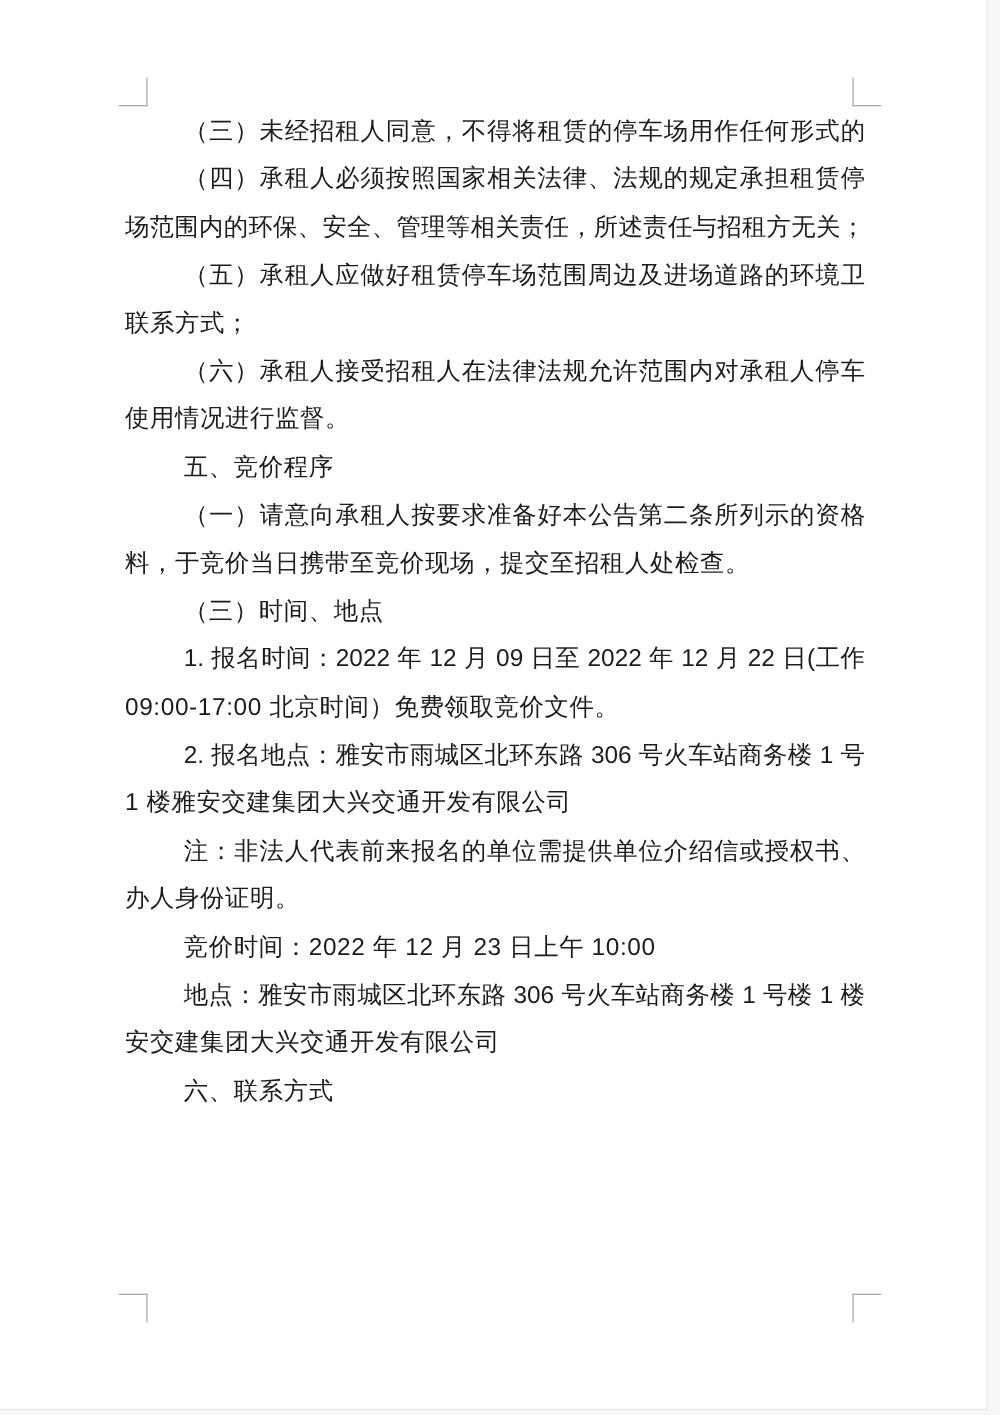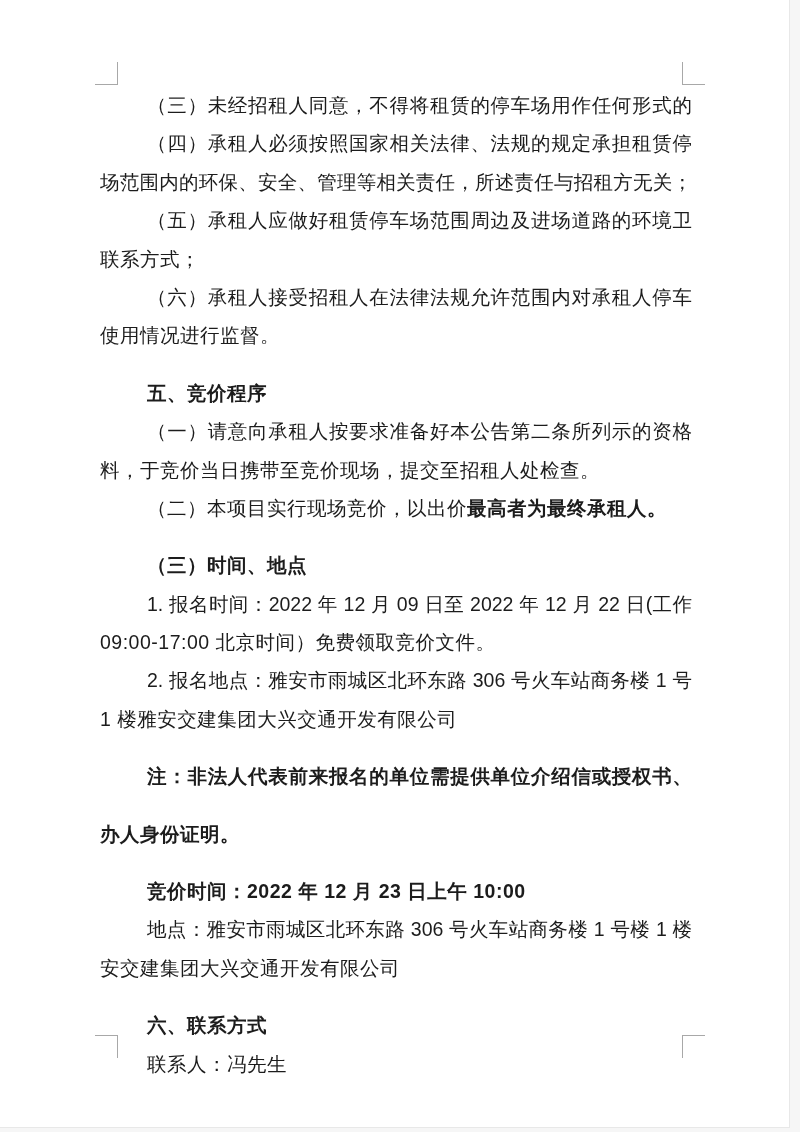--- a/index.html
+++ b/index.html
@@ -29,21 +29,21 @@
     font-size:19.5px;
   }
   .ln {
     height:38.4px; line-height:38.4px;
     white-space:nowrap; overflow:hidden;
     text-align:left;
     letter-spacing:0.5px;
   }
   .ln.fill { white-space:normal; text-align:justify; text-align-last:justify; letter-spacing:0; }
   .ln.ind  { text-indent:47px; }
-  .b { font-weight:bold;margin-top:19px; }
+  .b { font-weight:normal; }
 </style>
 </head>
 <body>
 
 <div class="page">
 
   <div class="mark tl"></div>
   <div class="mark tr"></div>
   <div class="mark bl"></div>
   <div class="mark br"></div>
@@ -52,28 +52,26 @@
     <div class="ln ind fill">（三）未经招租人同意，不得将租赁的停车场用作任何形式的抵</div>
     <div class="ln ind fill">（四）承租人必须按照国家相关法律、法规的规定承担租赁停车</div>
     <div class="ln fill">场范围内的环保、安全、管理等相关责任，所述责任与招租方无关；</div>
     <div class="ln ind fill">（五）承租人应做好租赁停车场范围周边及进场道路的环境卫生</div>
     <div class="ln">联系方式；</div>
     <div class="ln ind fill">（六）承租人接受招租人在法律法规允许范围内对承租人停车场</div>
     <div class="ln">使用情况进行监督。</div>
     <div class="ln ind b">五、竞价程序</div>
     <div class="ln ind fill">（一）请意向承租人按要求准备好本公告第二条所列示的资格材</div>
     <div class="ln">料，于竞价当日携带至竞价现场，提交至招租人处检查。</div>
-    <div class="ln ind"><span>（二）本项目实行现场竞价，以出价</span><span class="b">最高者为最终承租人。</span></div>
     <div class="ln ind b">（三）时间、地点</div>
     <div class="ln ind fill">1. 报名时间：2022 年 12 月 09 日至 2022 年 12 月 22 日(工作日</div>
     <div class="ln">09:00-17:00 北京时间）免费领取竞价文件。</div>
     <div class="ln ind fill">2. 报名地点：雅安市雨城区北环东路 306 号火车站商务楼 1 号楼</div>
     <div class="ln">1 楼雅安交建集团大兴交通开发有限公司</div>
     <div class="ln ind b fill">注：非法人代表前来报名的单位需提供单位介绍信或授权书、经</div>
     <div class="ln b">办人身份证明。</div>
     <div class="ln ind b">竞价时间：2022 年 12 月 23 日上午 10:00</div>
     <div class="ln ind fill">地点：雅安市雨城区北环东路 306 号火车站商务楼 1 号楼 1 楼雅</div>
     <div class="ln">安交建集团大兴交通开发有限公司</div>
     <div class="ln ind b">六、联系方式</div>
-    <div class="ln ind">联系人：冯先生</div>
   </div>
 
 </div>
 
 </body></html>

